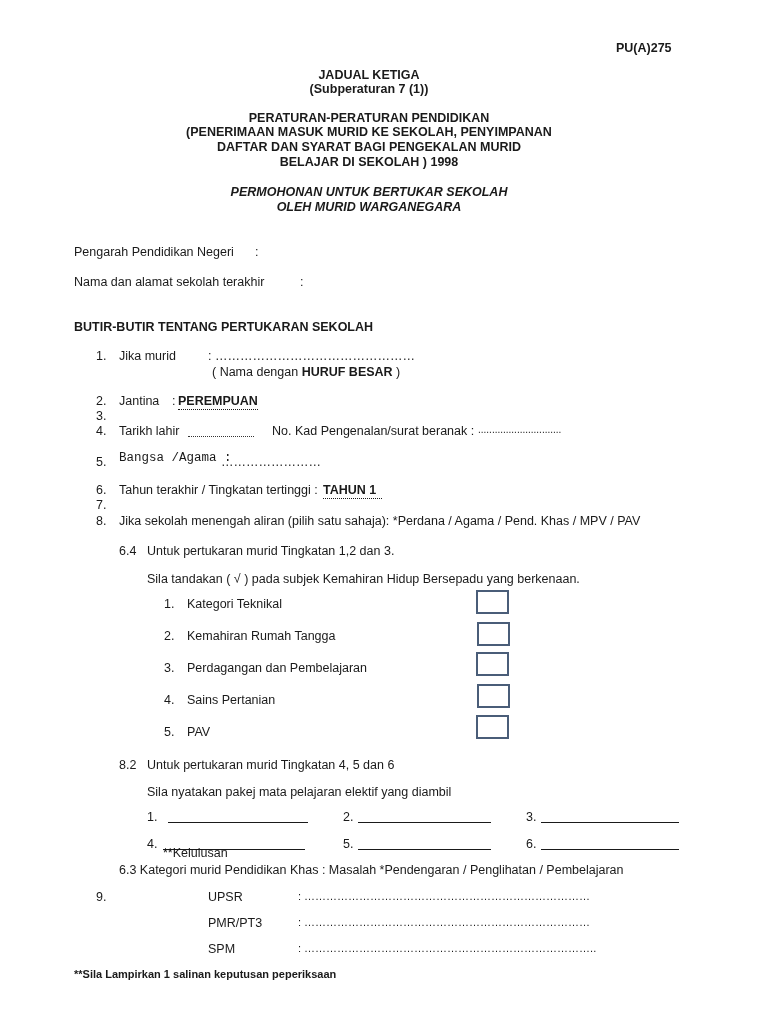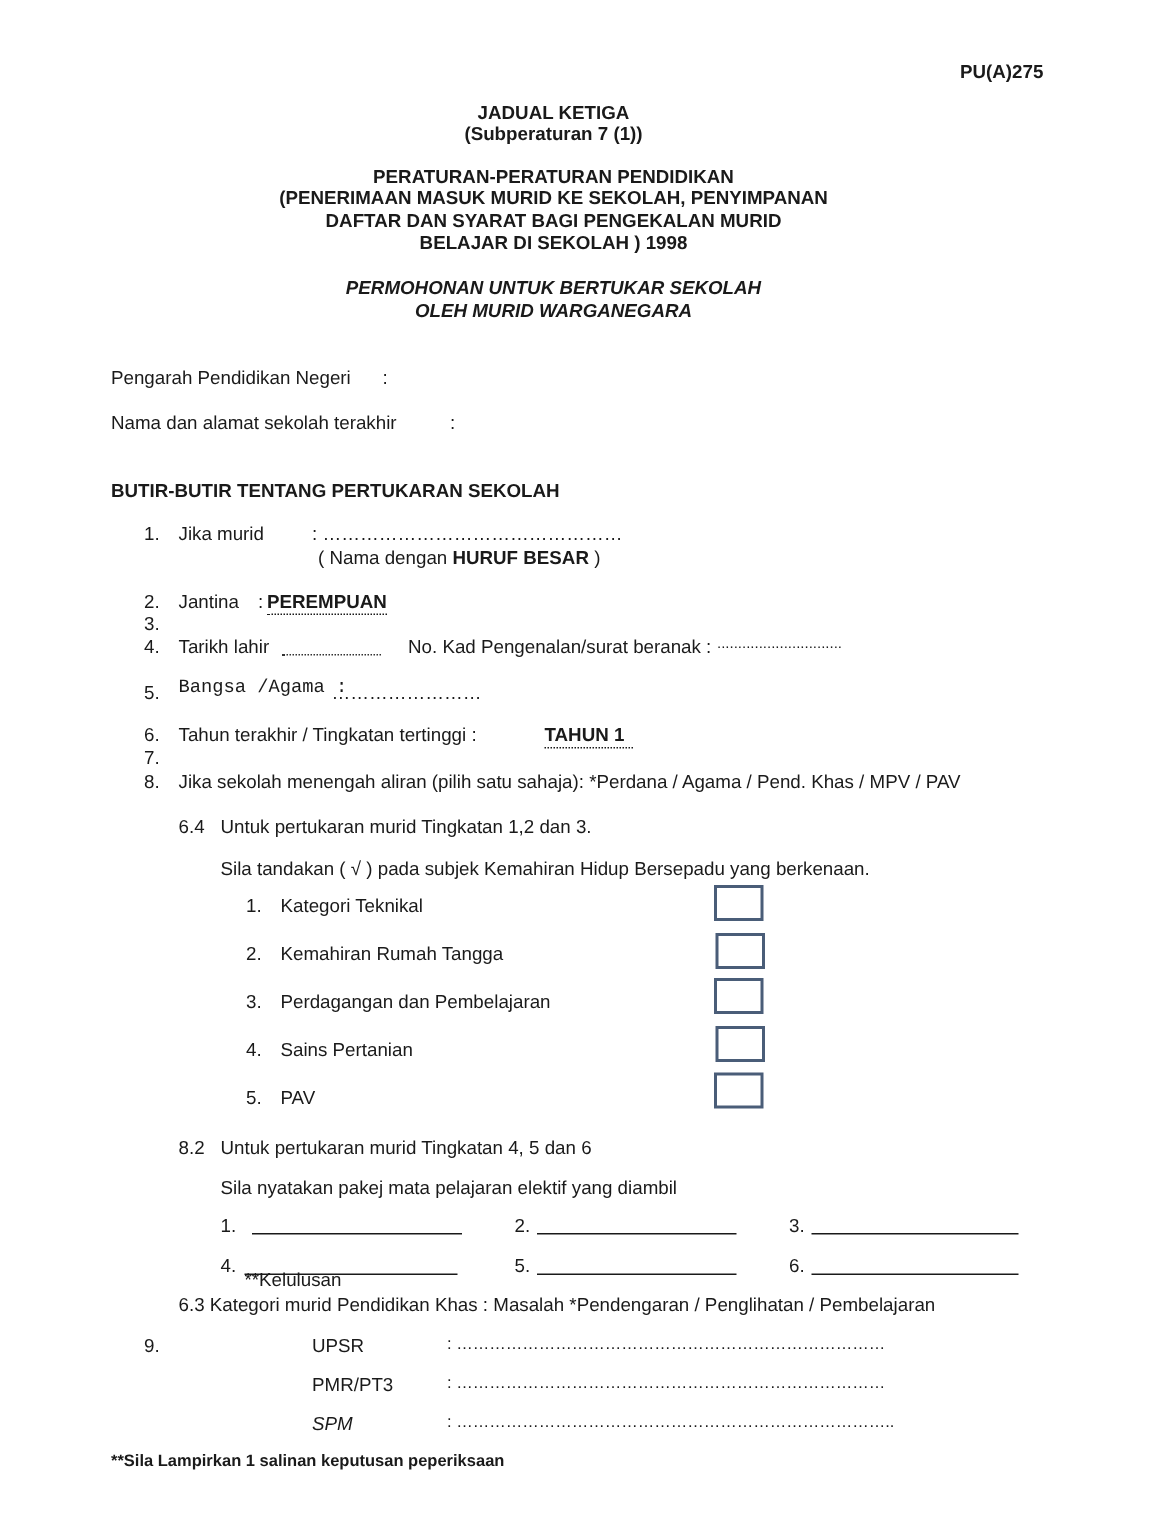--- a/index.html
+++ b/index.html
@@ -13,21 +13,21 @@
   .dots { letter-spacing:0px; }
   .uline { border-bottom:1.5px dotted #1a1a1a; padding-bottom:1px; }
   .cb { position:absolute; width:33px; height:24px; border:2px solid #4a5d78;
         box-sizing:border-box; background:#fff; cursor:pointer; }
   .blank { display:inline-block; border-bottom:1px solid #1a1a1a; height:11px; vertical-align:baseline; }
   .dotted-field { display:inline-block; border-bottom:1px dotted #333; height:11px; vertical-align:baseline; }
 </style>
 </head>
 <body>
 
-<div class="abs b" style="left:640px; top:41px;text-align:center;">PU(A)275</div>
+<div class="abs b" style="left:616px; top:41px;text-align:center;">PU(A)275</div>
 
 <div class="center hdr" style="top:68px; left:-15px;">JADUAL KETIGA</div>
 <div class="center hdr" style="top:82px; left:-15px;">(Subperaturan 7 (1))</div>
 
 <div class="center hdr" style="top:111px; left:-15px;">PERATURAN-PERATURAN PENDIDIKAN</div>
 <div class="center hdr" style="top:125px; left:-15px;">(PENERIMAAN MASUK MURID KE SEKOLAH, PENYIMPANAN</div>
 <div class="center hdr" style="top:140px; left:-15px;">DAFTAR DAN SYARAT BAGI PENGEKALAN MURID</div>
 <div class="center hdr" style="top:155px; left:-15px;">BELAJAR DI SEKOLAH ) 1998</div>
 
 <div class="center hdr i" style="top:185px; left:-15px;">PERMOHONAN UNTUK BERTUKAR SEKOLAH</div>
@@ -59,21 +59,21 @@
 <div class="abs dotted-field" style="left:188px; top:425px; width:66px;"></div>
 <div class="abs" style="left:272px; top:424px;">No. Kad Pengenalan/surat beranak :</div>
 <div class="abs" style="left:478px; top:424px; font-size:10px;">..............................</div>
 
 <div class="abs" style="left:96px; top:455px;">5.</div>
 <div class="abs" style="left:119px; top:451px;font-family:Liberation Mono, monospace;">Bangsa /Agama :</div>
 <div class="abs" style="left:221px; top:455px;">……………………</div>
 
 <div class="abs" style="left:96px; top:483px;">6.</div>
 <div class="abs" style="left:119px; top:483px;">Tahun terakhir / Tingkatan tertinggi :</div>
-<div class="abs b uline" style="left:323px; top:483px; padding-right:6px;margin-left:40px;">TAHUN 1</div>
+<div class="abs b uline" style="left:323px; top:483px; padding-right:6px;">TAHUN 1</div>
 
 <div class="abs" style="left:96px; top:498px;">7.</div>
 
 <div class="abs" style="left:96px; top:514px;">8.</div>
 <div class="abs" style="left:119px; top:514px;">Jika sekolah menengah aliran (pilih satu sahaja): *Perdana / Agama / Pend. Khas / MPV / PAV</div>
 
 <div class="abs" style="left:119px; top:544px;">6.4</div>
 <div class="abs" style="left:147px; top:544px;">Untuk pertukaran murid Tingkatan 1,2 dan 3.</div>
 <div class="abs" style="left:147px; top:572px;">Sila tandakan ( √ ) pada subjek Kemahiran Hidup Bersepadu yang berkenaan.</div>
 
@@ -121,16 +121,16 @@
 
 <div class="abs" style="left:96px; top:890px;">9.</div>
 <div class="abs" style="left:119px; top:846px;margin-left:44px;">**Kelulusan</div>
 
 <div class="abs" style="left:208px; top:890px;">UPSR</div>
 <div class="abs" style="left:298px; top:890px; font-size:11px;">: ……………………………………………………………………</div>
 
 <div class="abs" style="left:208px; top:916px;">PMR/PT3</div>
 <div class="abs" style="left:298px; top:916px; font-size:11px;">: ……………………………………………………………………</div>
 
-<div class="abs" style="left:208px; top:942px;font-style:italic;">SPM</div>
+<div class="abs" style="left:208px; top:942px;">SPM</div>
 <div class="abs" style="left:298px; top:942px; font-size:11px;">: ……………………………………………………………………..</div>
 
 <div class="abs b" style="left:74px; top:968px; font-size:11px;">**Sila Lampirkan 1 salinan keputusan peperiksaan</div>
 
 </body></html>

